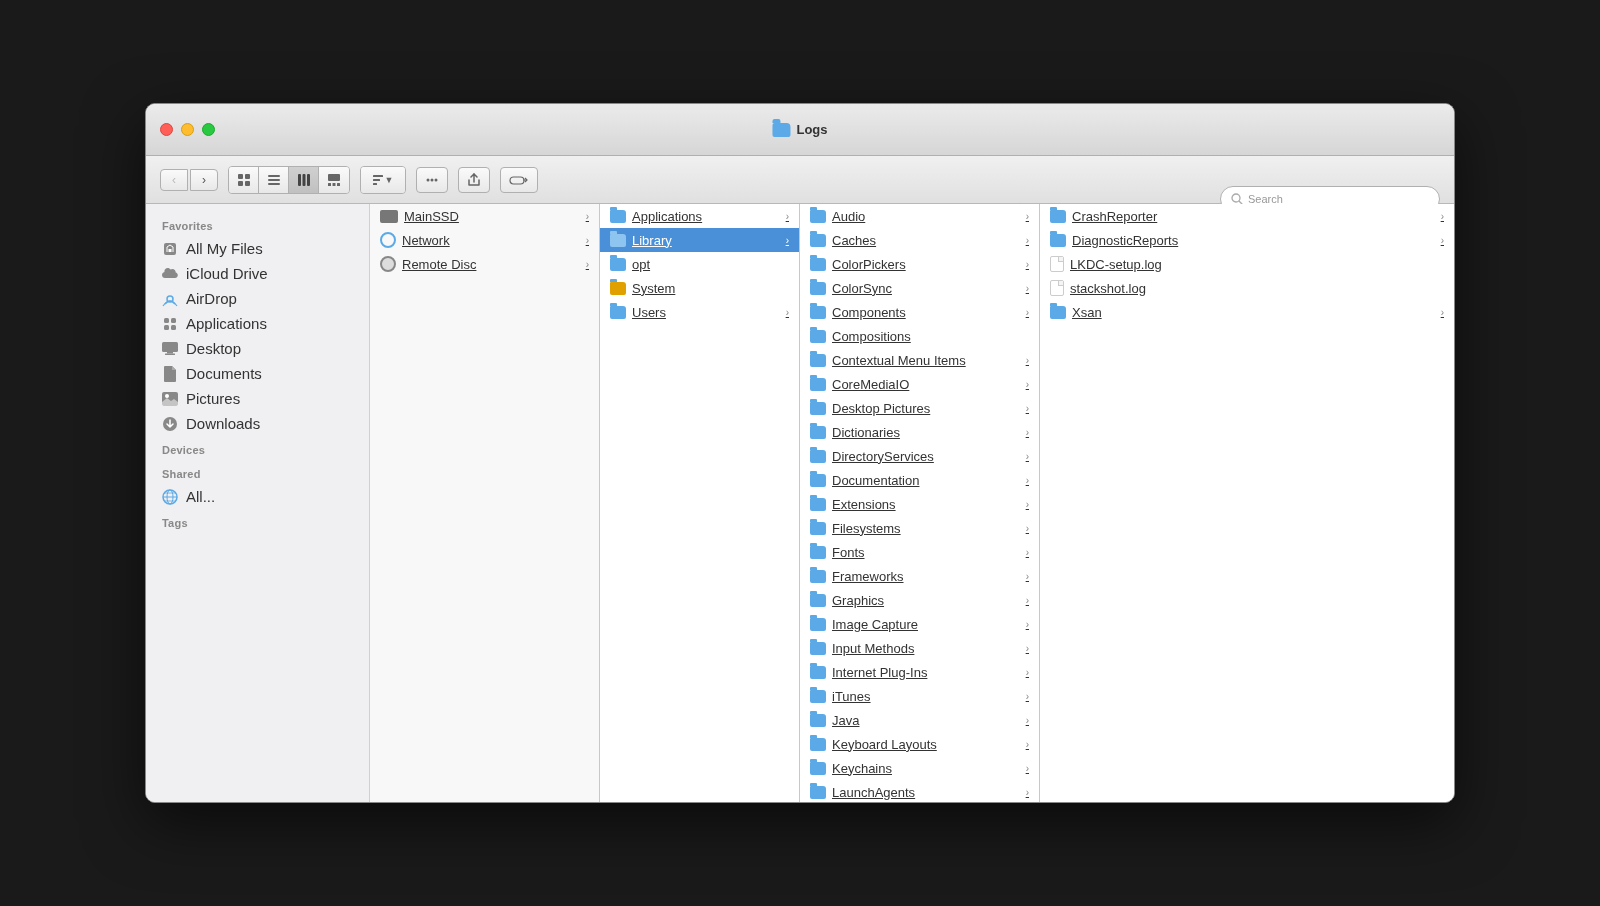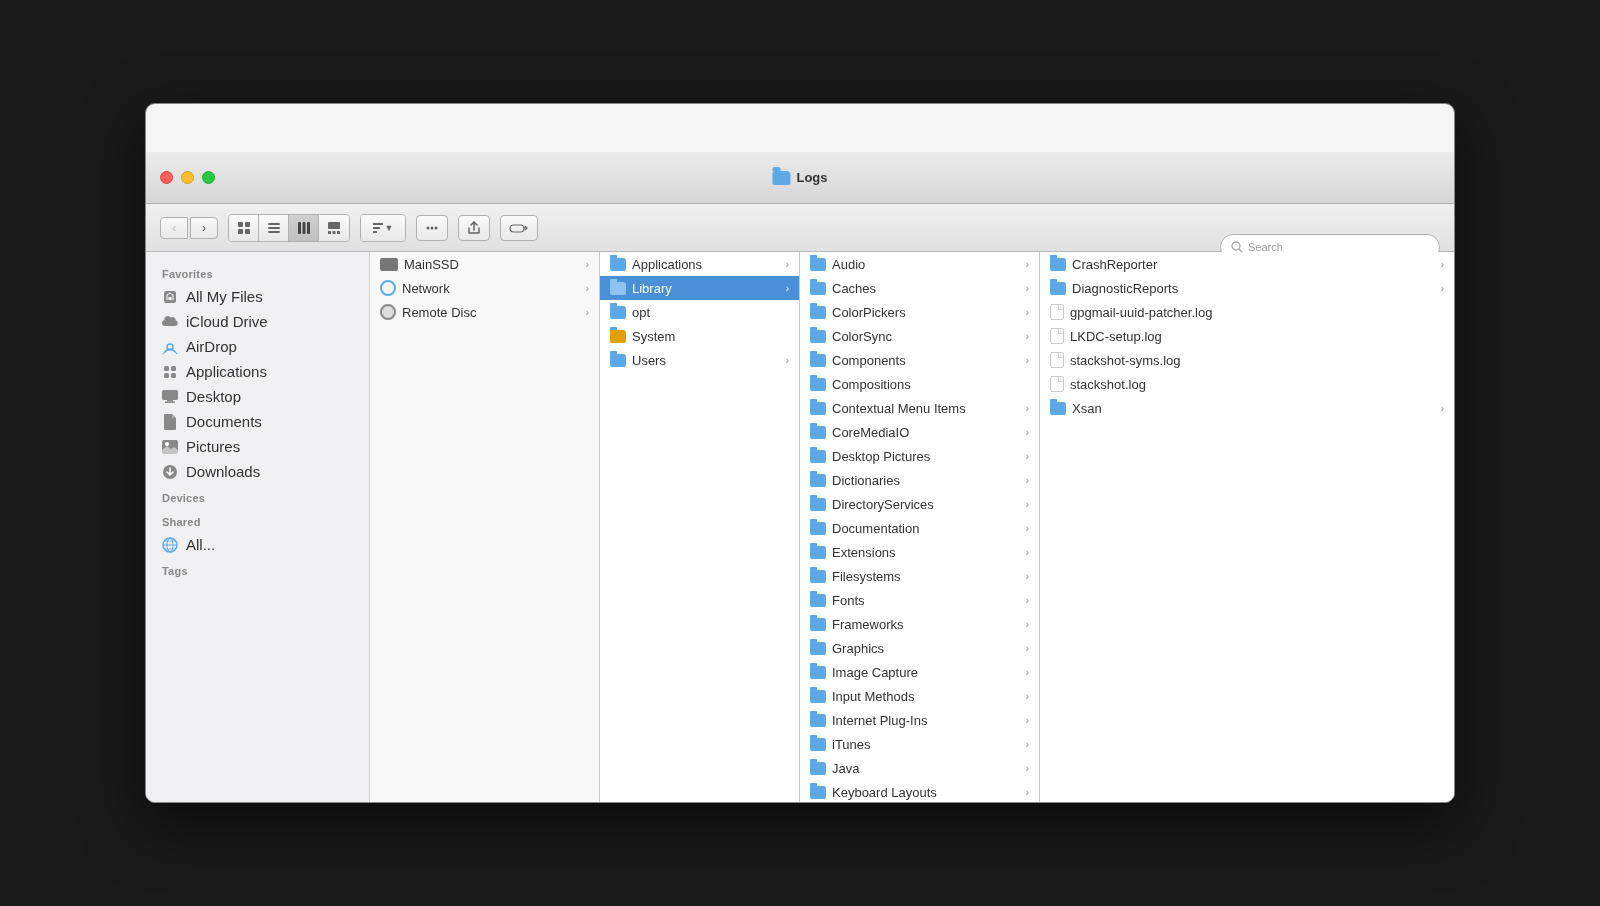--- a/index.html
+++ b/index.html
@@ -25,21 +25,20 @@
     
     .title-bar {
       background: linear-gradient(180deg, #ebebeb 0%, #d6d6d6 100%);
       height: 52px;
       display: flex;
       align-items: center;
       padding: 0 14px;
       border-bottom: 1px solid #b0b0b0;
       position: relative;
       flex-shrink: 0;
-      margin-top: 48px;
     }
     .traffic-lights {
       display: flex;
       gap: 8px;
       align-items: center;
     }
     .traffic-light {
       width: 13px;
       height: 13px;
       border-radius: 50%;
@@ -222,20 +221,21 @@
     .column:last-child { border-right: none; }
     .col-item {
       display: flex;
       align-items: center;
       padding: 3px 10px;
       cursor: pointer;
       font-size: 13px;
       color: #333;
       gap: 6px;
       min-height: 24px;
+      text-decoration: underline;
     }
     .col-item.selected {
       background: #4a90d9;
       color: white;
     }
     .col-item .item-icon {
       width: 16px;
       height: 13px;
       background: #5baae7;
       border-radius: 1px 3px 2px 2px;
@@ -703,29 +703,21 @@
           <span>CrashReporter</span>
           <span class="chevron">›</span>
         </div>
         <div class="col-item">
           <div class="item-icon"></div>
           <span>DiagnosticReports</span>
           <span class="chevron">›</span>
         </div>
         <div class="col-item">
           <div class="file-icon"></div>
-          <span>gpgmail-uuid-patcher.log</span>
-        </div>
-        <div class="col-item">
-          <div class="file-icon"></div>
           <span>LKDC-setup.log</span>
-        </div>
-        <div class="col-item">
-          <div class="file-icon"></div>
-          <span>stackshot-syms.log</span>
         </div>
         <div class="col-item">
           <div class="file-icon"></div>
           <span>stackshot.log</span>
         </div>
         <div class="col-item">
           <div class="item-icon"></div>
           <span>Xsan</span>
           <span class="chevron">›</span>
         </div>

